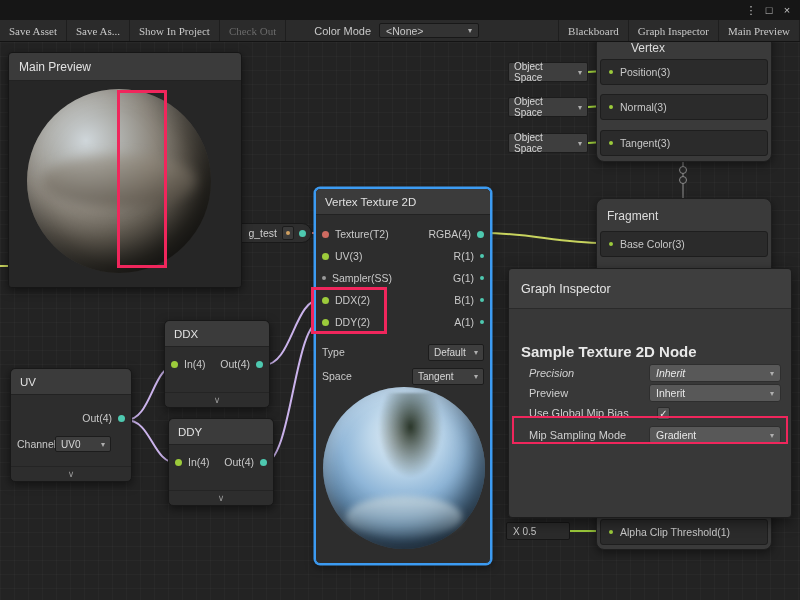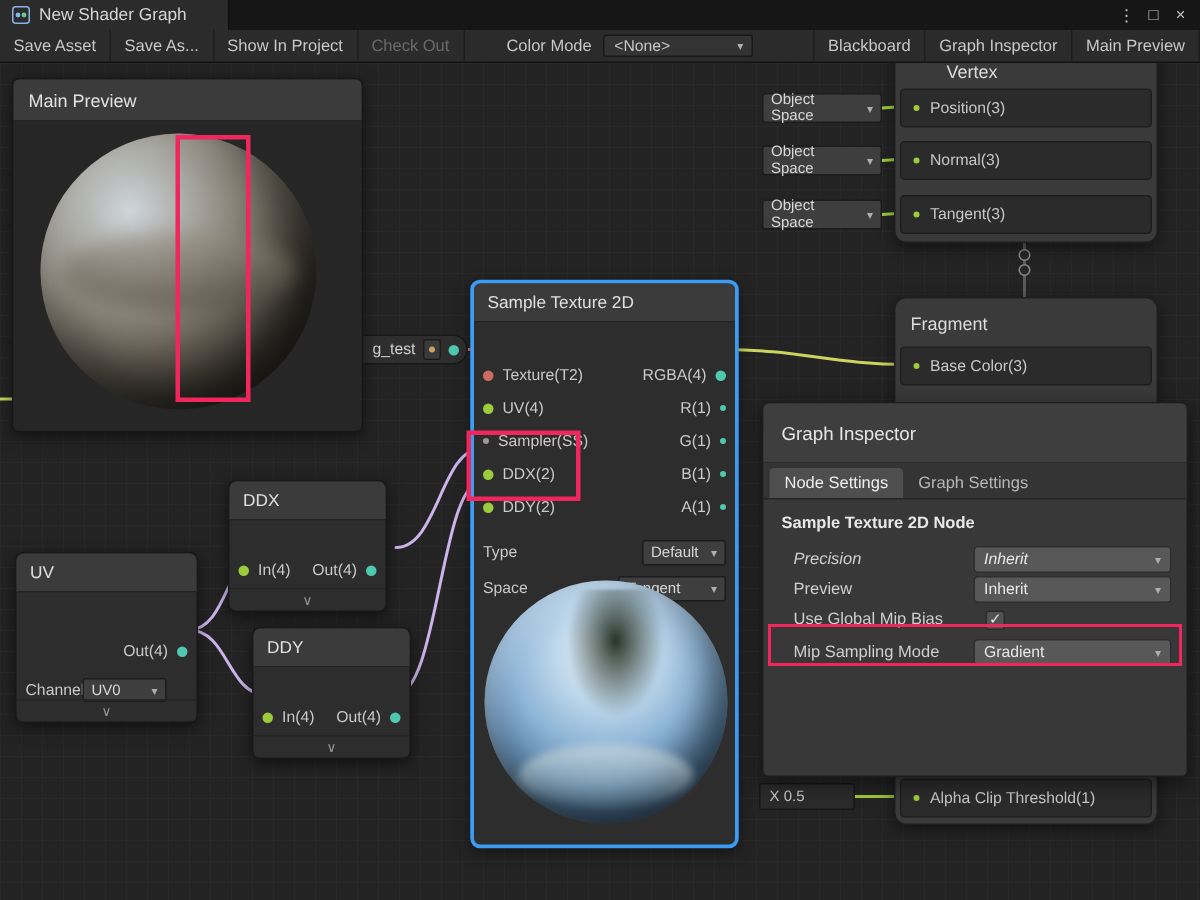--- a/index.html
+++ b/index.html
@@ -11,40 +11,40 @@
 .titlebar{position:absolute;top:0;left:0;right:0;height:20px;background:#161616;
   display:flex;align-items:center;color:#D6D6D6;font-size:11.5px;z-index:20;}
 .tab{height:20px;display:flex;align-items:center;gap:6px;padding:0 28px 0 8px;
   background:#2B2B2B;border-right:1px solid #0E0E0E;}
 .win-btns{margin-left:auto;display:flex;align-items:center;padding-right:4px;color:#C4C4C4;}
 .win-btn{width:18px;text-align:center;font-size:11px;}
 
 
 .toolbar{position:absolute;top:20px;left:0;right:0;height:22px;background:#2B2B2B;
   border-bottom:1px solid #131313;display:flex;align-items:stretch;font-size:11px;color:#C8C8C8;z-index:20;}
-.tbtn{display:flex;align-items:center;padding:0 9px;border-right:1px solid #1E1E1E;}
+.tbtn{display:flex;align-items:center;padding:0 9px;border-right:1px solid #1E1E1E;font-family:Liberation Serif, serif;}
 .tbtn.disabled{color:#6A6A6A;}
 .tlabel{display:flex;align-items:center;padding:0 8px 0 28px;}
 .tdrop{display:flex;align-items:center;justify-content:space-between;width:100px;margin:3px 6px 3px 0;
   padding:0 6px;background:#333;border:1px solid #181818;border-radius:2px;font-size:10.5px;gap:12px;}
 .rgroup{margin-left:auto;display:flex;}
 
 
 .canvas{position:absolute;top:42px;left:0;width:800px;height:558px;overflow:hidden;background:#232323;
   background-image:linear-gradient(rgba(255,255,255,.025) 1px,transparent 1px),
   linear-gradient(90deg,rgba(255,255,255,.025) 1px,transparent 1px);background-size:14px 14px;}
 .wires{position:absolute;top:0;left:0;z-index:1;pointer-events:none;}
 
 
 .node{position:absolute;background:#2D2D2D;border:1px solid #181818;border-radius:5px;
   box-shadow:0 3px 10px rgba(0,0,0,.5);z-index:3;}
 .nhead{height:26px;display:flex;align-items:center;padding:0 9px;background:#3B3B3B;
   border-bottom:1px solid #222;border-radius:5px 5px 0 0;font-size:11.5px;color:#E0E0E0;}
 .srow{position:absolute;left:6px;right:6px;height:22px;display:flex;justify-content:space-between;
-  align-items:center;font-size:10.5px;color:#C9C9C9;margin-top:16px;}
+  align-items:center;font-size:10.5px;color:#C9C9C9;}
 .cell{display:flex;align-items:center;gap:6px;}
 .dot{flex:0 0 auto;border-radius:50%;}
 .d-green{width:7px;height:7px;background:#9CCB3B;}
 .d-green-o{width:3px;height:3px;border:2px solid #9CCB3B;border-radius:50%;}
 .d-red{width:7px;height:7px;background:#CE6B61;}
 .d-teal-f{width:7px;height:7px;background:#4EC9B0;}
 .d-teal-o{width:3px;height:3px;border:2px solid #4EC9B0;border-radius:50%;}
 .d-gray-o{width:3px;height:3px;border:2px solid #9A9A9A;border-radius:50%;}
 .sdrop{display:flex;align-items:center;justify-content:space-between;background:#3E3E3E;
   border:1px solid #1C1C1C;border-radius:2px;padding:0 5px;font-size:10px;color:#D8D8D8;}
@@ -91,21 +91,21 @@
 
 
 .insp{position:absolute;left:508px;top:226px;width:284px;height:250px;background:#383838;
   border:1px solid #1C1C1C;border-radius:4px;z-index:5;box-shadow:0 4px 14px rgba(0,0,0,.5);}
 .insp-head{height:40px;display:flex;align-items:center;padding:0 12px;font-size:12.5px;color:#E6E6E6;
   background:#3E3E3E;border-radius:4px 4px 0 0;border-bottom:1px solid #2A2A2A;}
 .insp-tabs{position:absolute;top:40px;left:0;right:0;height:24px;display:flex;align-items:flex-end;
   padding:0 4px;border-bottom:1px solid #252525;background:#343434;}
 .itab{padding:4px 10px;font-size:11px;color:#B8B8B8;}
 .itab.active{background:#4E4E4E;color:#EFEFEF;border-radius:3px 3px 0 0;}
-.insp-nodetitle{position:absolute;left:12px;top:74px;font-size:11px;font-weight:bold;color:#E8E8E8;}
+.insp-nodetitle{position:absolute;left:12px;top:74px;font-size:15px;font-weight:bold;color:#E8E8E8;}
 .irow{position:absolute;left:12px;right:10px;height:20px;display:flex;align-items:center;}
 .ilabel{font-size:11px;color:#CFCFCF;padding-left:8px;}
 .ictrl{position:absolute;left:128px;right:0;}
 .idrop{display:flex;align-items:center;justify-content:space-between;height:18px;background:#585858;
   border:1px solid #2E2E2E;color:#E8E8E8;font-size:10.5px;padding:0 6px;border-radius:3px;}
 .chk{position:absolute;left:136px;width:13px;height:13px;background:#525252;border:1px solid #2B2B2B;
   border-radius:2px;display:flex;align-items:center;justify-content:center;font-size:10px;color:#E8E8E8;}
 
 
 .valbox{position:absolute;background:#2B2B2B;border:1px solid #161616;border-radius:2px;z-index:2;
@@ -113,28 +113,20 @@
 .annot{position:absolute;border:3px solid #F0265C;z-index:10;pointer-events:none;}
 .annot.thin{border-width:2px;}
 .sel{box-shadow:0 0 0 1.5px #3C9BF2,0 3px 10px rgba(0,0,0,.5);border-color:#3C9BF2;}
 </style>
 </head>
 <body>
 
 <div class="root">
 
   <div class="titlebar">
-    <div class="tab">
-      <svg width="12" height="12">
-        <rect x="0.5" y="0.5" width="11" height="11" rx="2" fill="none" stroke="#8AB4E8"></rect>
-        <circle cx="4" cy="6" r="1.6" fill="#8AB4E8"></circle>
-          <circle cx="8" cy="6" r="1.6" fill="#6ACB8A"></circle>
-      </svg>
-      <span>New Shader Graph</span>
-    </div>
     <div class="win-btns">
       <span class="win-btn">⋮</span>
       <span class="win-btn">□</span>
       <span class="win-btn">×</span>
     </div>
   </div>
 
   <div class="toolbar">
     <div class="tbtn">Save Asset</div>
     <div class="tbtn">Save As...</div>
@@ -217,21 +209,21 @@
     <div class="valbox" style="left:506px;top:480px;width:64px;height:18px;">X 0.5</div>
 
     <div class="pill" style="left:212px;top:181px;">
       <span>g_test</span>
       <span class="pill-badge">
           <span class="pill-badge-dot"></span>
         </span>
       <span class="dot d-teal-f"></span>
     </div>
 
-    <div class="node" style="left:152px;top:278px;width:106px;height:88px;">
+    <div class="node" style="left:164px;top:278px;width:106px;height:88px;">
       <div class="nhead">DDX</div>
       <div class="srow" style="top:32px;">
         <span class="cell">
             <span class="dot d-green"></span>
             <span>In(4)</span>
           </span>
         <span class="cell">
             <span>Out(4)</span>
             <span class="dot d-teal-f"></span>
           </span>
@@ -267,35 +259,35 @@
         <span style="width:38px;overflow:hidden;white-space:nowrap;">Channel</span>
         <span class="sdrop" style="width:56px;height:16px;margin-right:14px;">
           <span>UV0</span>
           <span class="arr">▾</span>
         </span>
       </div>
       <div class="chev">∨</div>
     </div>
 
     <div class="node sel" style="left:315px;top:146px;width:176px;height:376px;">
-      <div class="nhead">Sample Texture 2D</div>
+      <div class="nhead">Vertex Texture 2D</div>
       <div class="srow" style="top:34px;">
         <span class="cell">
             <span class="dot d-red"></span>
             <span>Texture(T2)</span>
           </span>
         <span class="cell">
             <span>RGBA(4)</span>
             <span class="dot d-teal-f"></span>
           </span>
       </div>
       <div class="srow" style="top:56px;">
         <span class="cell">
             <span class="dot d-green"></span>
-            <span>UV(4)</span>
+            <span>UV(3)</span>
           </span>
         <span class="cell">
             <span>R(1)</span>
             <span class="dot d-teal-o"></span>
           </span>
       </div>
       <div class="srow" style="top:78px;">
         <span class="cell">
             <span class="dot d-gray-o"></span>
             <span>Sampler(SS)</span>
@@ -349,24 +341,20 @@
       <div class="pvhead">Main Preview</div>
       <div class="pvbody">
         <div class="sphere1">
           <div class="sp1-band"></div>
         </div>
       </div>
     </div>
 
     <div class="insp">
       <div class="insp-head">Graph Inspector</div>
-      <div class="insp-tabs">
-        <span class="itab active">Node Settings</span>
-        <span class="itab">Graph Settings</span>
-      </div>
       <div class="insp-nodetitle">Sample Texture 2D Node</div>
       <div class="irow" style="top:94px;font-style:italic;">
         <span class="ilabel">Precision</span>
         <span class="ictrl">
             <span class="idrop">
           <span>Inherit</span>
           <span class="arr">▾</span>
         </span>
           </span>
       </div>

